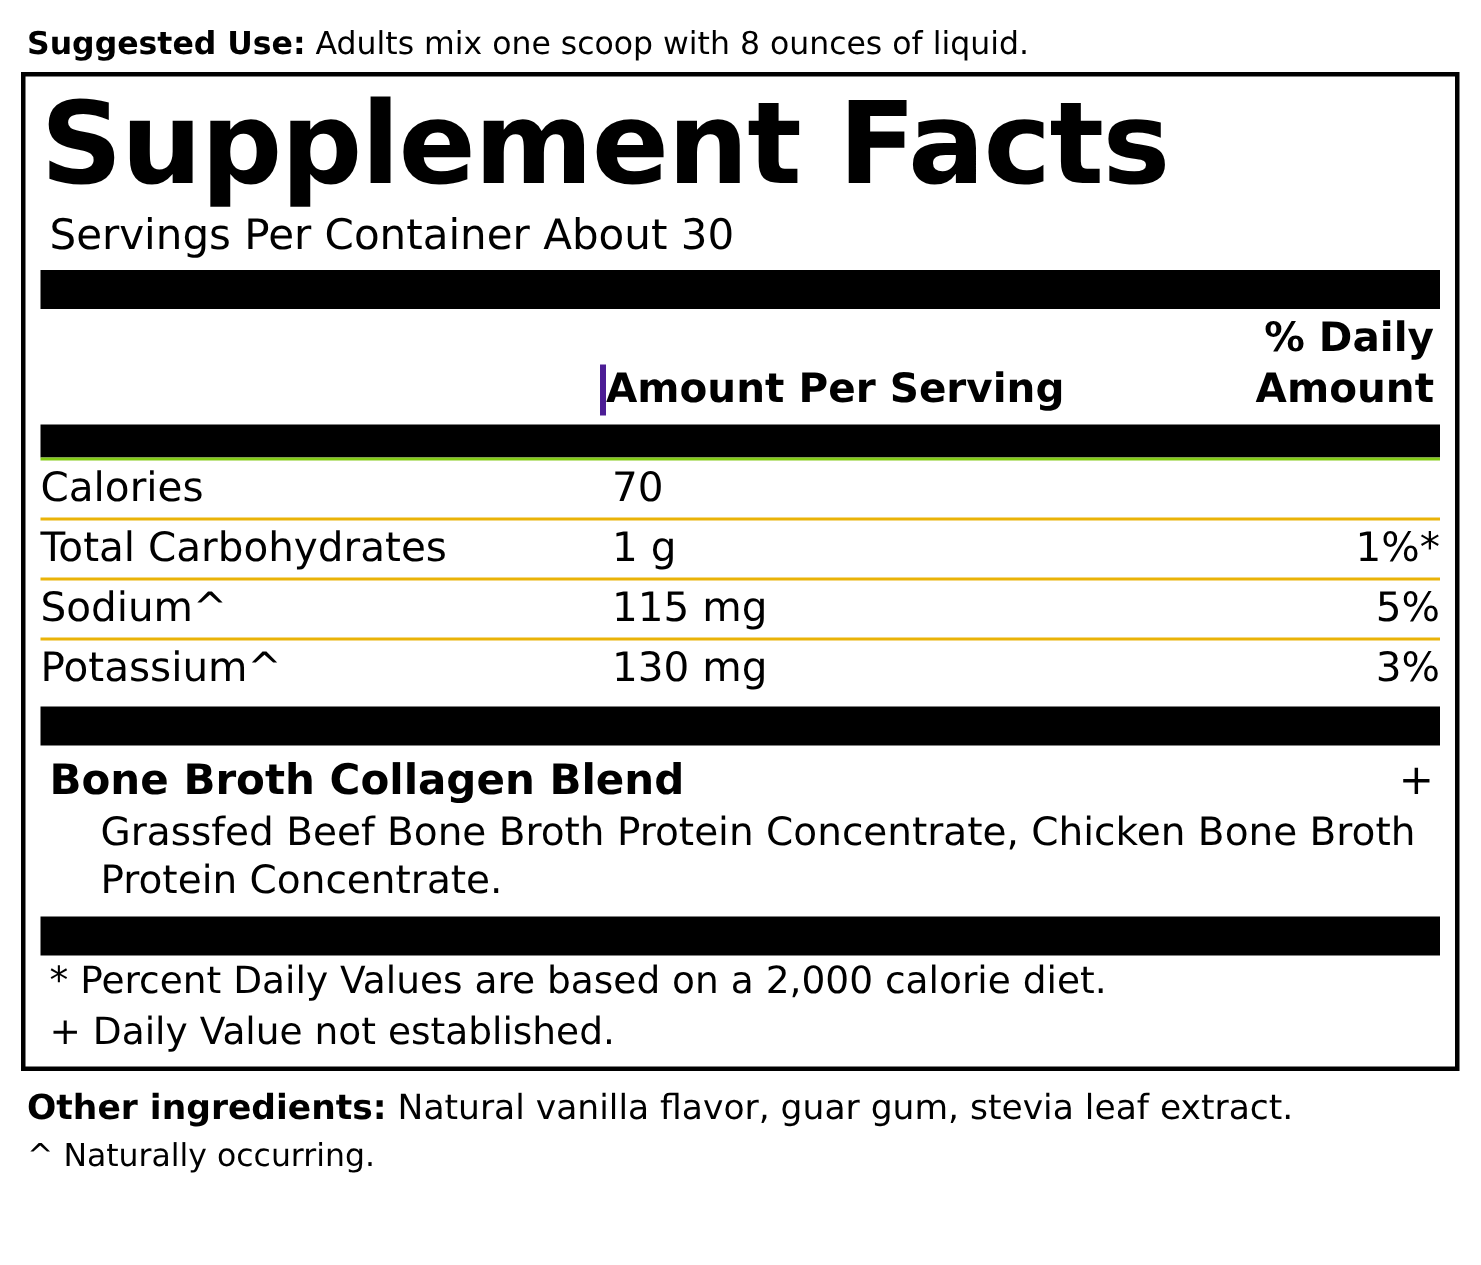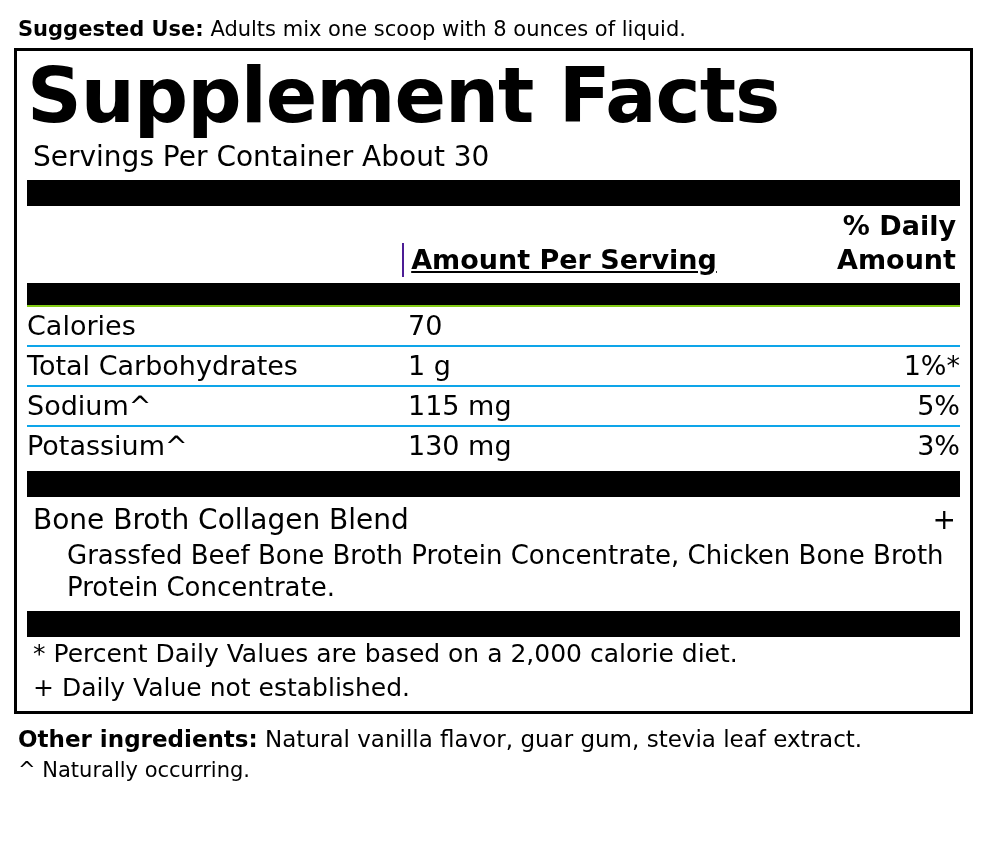--- a/index.html
+++ b/index.html
@@ -77,39 +77,38 @@
     display: flex;
     align-items: flex-end;
     font-size: 27px;
     font-weight: bold;
     line-height: 34px;
     padding: 3px 0 2px 0;
   }
   .hdr-spacer { flex: 1 1 auto; }
   .hdr-amount {
     width: 320px;
-    text-align: center;
-    border-left: 2px solid #4c1d95;
-    text-decoration: underline;
+    text-align: left;
+    border-left: 4px solid #4c1d95;
   }
   .hdr-dv {
     width: 232px;
     text-align: right;
     padding-right: 4px;
   }
 
   
   table.nutrients {
     width: 100%;
     border-collapse: collapse;
     font-size: 27px;
   }
   table.nutrients td {
     padding: 2px 0 3px 0;
-    border-top: 2px solid #0ea5e9;
+    border-top: 2px solid #eab308;
     line-height: 33px;
     white-space: nowrap;
   }
   table.nutrients tr:first-child td {
     border-top: 2px solid #84cc16;
   }
   td.n-name {
     text-align: left;
     padding-left: 6px;
   }
@@ -125,21 +124,21 @@
 
   
   .blend-head {
     display: flex;
     align-items: baseline;
     font-size: 28px;
     line-height: 38px;
     padding: 4px 0 0 6px;
   }
   .blend-name {
-    font-weight: normal;
+    font-weight: bold;
     white-space: nowrap;
   }
   .blend-amount {
     font-weight: normal;
     margin-left: 18px;
     white-space: nowrap;
   }
   .blend-dv {
     margin-left: auto;
     font-weight: normal;

